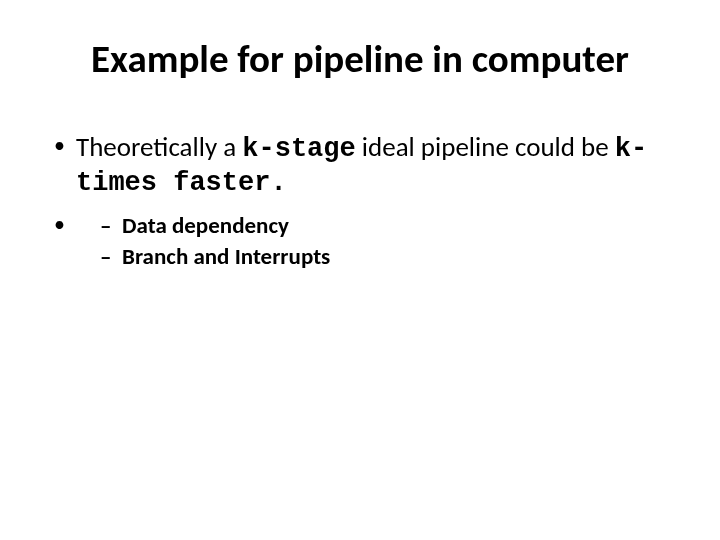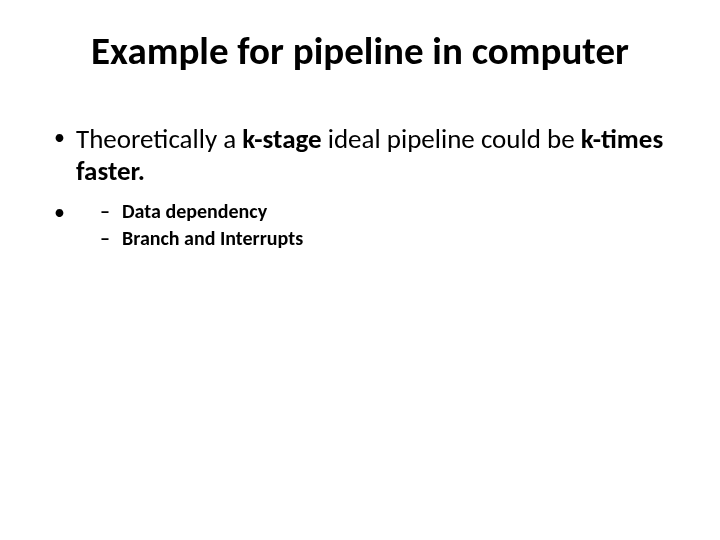--- a/index.html
+++ b/index.html
@@ -15,21 +15,21 @@
     width: 720px;
     height: 540px;
     box-sizing: border-box;
     padding: 20px 40px 40px 40px;
     position: relative;
   }
   .title {
     font-size: 39px;
     font-weight: 700;
     text-align: center;
-    margin: 10px 0 50px 0;
+    margin: 18px 0 50px 0;
     line-height: 1.1;
   }
   ul.level1 {
     list-style: none;
     padding: 0;
     margin: 0 0 0 10px;
   }
   ul.level1 > li {
     position: relative;
     padding-left: 26px;
@@ -46,31 +46,31 @@
     line-height: 1.4;
   }
   ul.level2 {
     list-style: none;
     padding: 0;
     margin: 10px 0 0 24px;
   }
   ul.level2 > li {
     position: relative;
     padding-left: 22px;
-    font-size: 20px;
+    font-size: 23px;
     font-weight: 700;
     line-height: 1.35;
   }
   ul.level2 > li::before {
     content: "–";
     position: absolute;
     left: 0;
     top: 0;
   }
-  .b { font-weight: 700; }
+  .b { font-weight: 700; font-family: Liberation Mono, monospace; }
 </style>
 </head>
 <body>
 
 <div class="slide">
   <div class="title">Example for pipeline in computer</div>
 
   <ul class="level1">
     <li>
       <span>Theoretically a </span><span class="b">k-stage</span><span> ideal pipeline could be </span><span class="b">k-times faster.</span>

